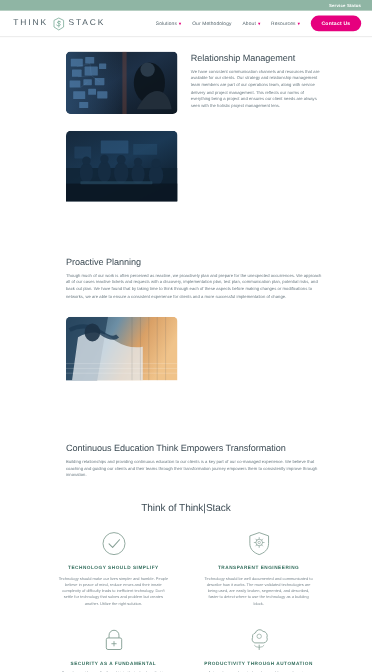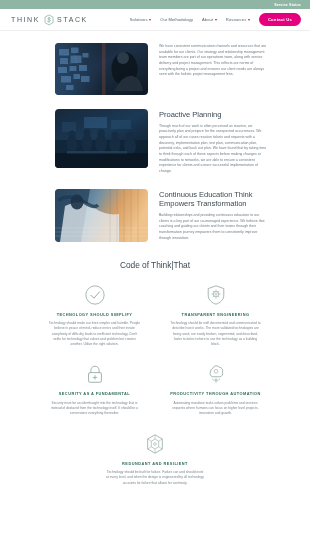--- a/index.html
+++ b/index.html
@@ -52,21 +52,21 @@
     background: #e6007e; color: #fff; font-size: 4.2px; font-weight: 700;
     border-radius: 999px; padding: 3.6px 9px; letter-spacing: .2px;
     border: none; white-space: nowrap;
   }
 
   
   .features { padding: 8px 0 0 0; }
   .feature {
     display: flex; gap: 11px; padding: 4px 42px 4px 55px; align-items: flex-start;
   }
-  .feature.alt { padding-top: 10px; }
+  .feature.alt { padding-top: 10px; flex-direction: column; }
   .thumb {
     width: 93px; flex: 0 0 93px; border-radius: 4px; overflow: hidden;
     position: relative;
   }
   .thumb .ph { width:100%; display:block; }
 
   .ftext { flex: 1; padding-top: 1px; }
   .ftext h2 {
     font-size: 7.6px; font-weight: 400; color: #3c4b54; line-height: 1.28;
     margin-bottom: 4px; letter-spacing: -.05px;
@@ -175,20 +175,21 @@
           <g opacity=".35" stroke="#7fb0dd" stroke-width=".6" fill="none">
             <path d="M18 25 L40 20 M40 20 L42 40 M20 42 L42 40 M42 40 L56 50 M24 60 L36 51"></path>
           </g>
           <ellipse cx="139" cy="52" rx="26" ry="34" fill="#0c151d" opacity=".9"></ellipse>
           <circle cx="136" cy="30" r="12" fill="#2b3b4a"></circle>
           <path d="M118 96 q18 -34 38 -30 q16 4 20 30 z" fill="#222e3a"></path>
           <rect x="94" y="0" width="7" height="104" fill="#8a4a3a" opacity=".35"></rect>
         </svg>
       </div>
       <div class="ftext">
+        <h2>Relationship Management</h2>
         <p>We have consistent communication channels and resources that are available for our clients. Our strategy and relationship management team members are part of our operations team, along with service delivery and project management. This reflects our norms of everything being a project and ensures our client needs are always seen with the holistic project management lens.</p>
       </div>
     </div>
 
     <div class="feature alt">
       <div class="thumb">
         <svg class="ph" viewBox="0 0 186 118" preserveAspectRatio="none">
           <defs>
             <linearGradient id="g2" x1="0" y1="0" x2="0.8" y2="1">
               <stop offset="0" stop-color="#16293c"></stop>
@@ -248,21 +249,21 @@
         </svg>
       </div>
       <div class="ftext">
         <h2>Continuous Education Think Empowers Transformation</h2>
         <p>Building relationships and providing continuous education to our clients is a key part of our co-managed experience. We believe that coaching and guiding our clients and their teams through their transformation journey empowers them to consistently improve through innovation.</p>
       </div>
     </div>
   </div>
 
   <div class="code-section">
-    <div class="code-title">Code of Think|That</div>
+    <div class="code-title">Think of Think|Stack</div>
 
     <div class="code-grid">
 
       <div class="code-item">
         <span class="code-icon">
           <svg viewBox="0 0 48 48">
             <circle cx="24" cy="24" r="20" fill="none" stroke="#5c7f71" stroke-width="1.6"></circle>
             <path d="M15 24.5 l6.5 6.5 L34 17" fill="none" stroke="#5c7f71" stroke-width="1.9" stroke-linecap="round" stroke-linejoin="round"></path>
           </svg>
         </span>

